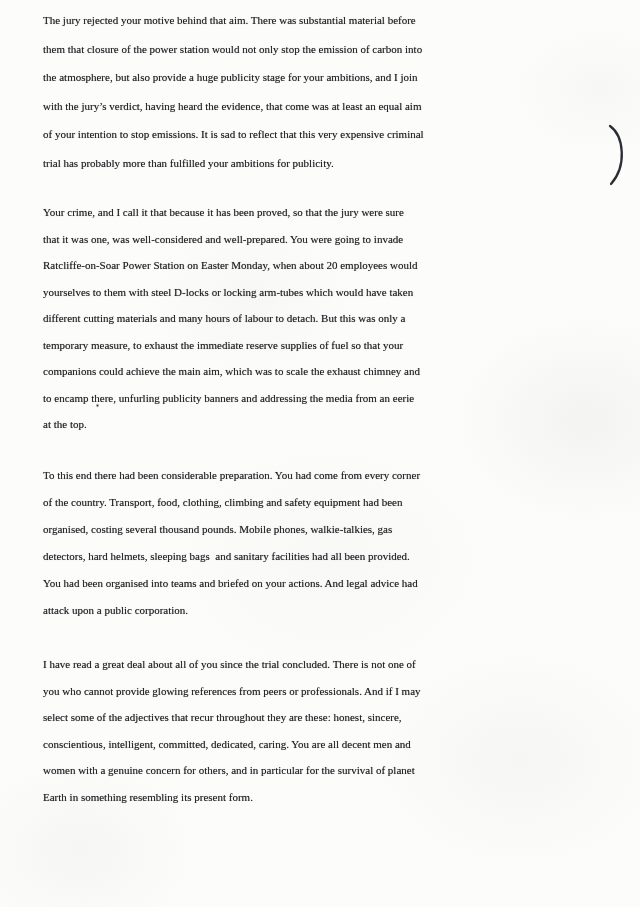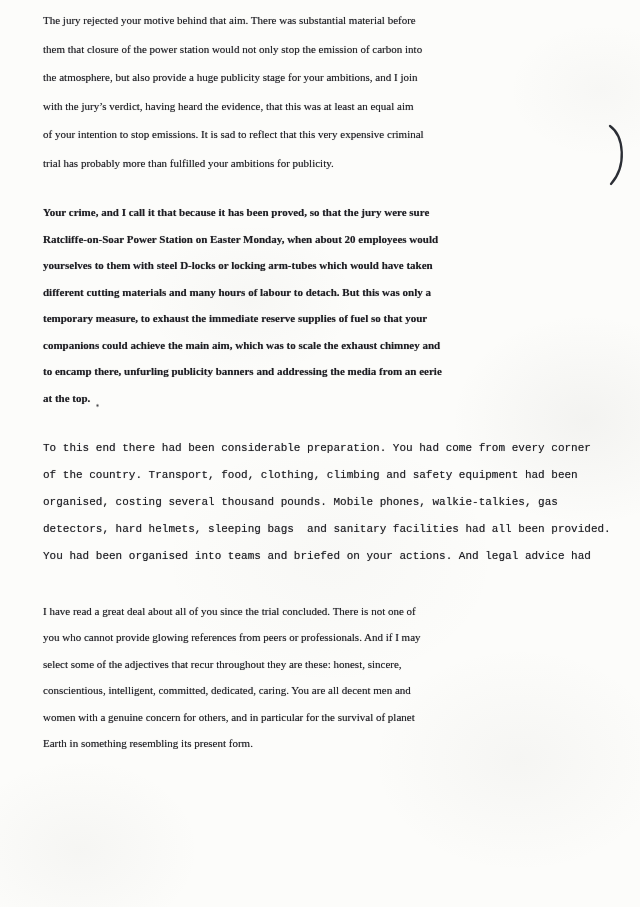--- a/index.html
+++ b/index.html
@@ -26,24 +26,24 @@
     position:absolute;left:43px;top:6px;width:590px;
   }
   .line{
     white-space:pre;
     font-size:11px;
     letter-spacing:0;
     text-shadow:0 0 0.7px rgba(28,28,34,0.55);
   }
   .para:nth-of-type(1) .line{line-height:28.5px;}
   .para:nth-of-type(2) .line{line-height:26.5px;}
-  .para:nth-of-type(3) .line{line-height:27px;font-family:Liberation Mono, monospace;}
+  .para:nth-of-type(3) .line{line-height:27px;}
   .para:nth-of-type(4) .line{line-height:26.5px;}
   .para:nth-of-type(1){margin-bottom:22px;}
-  .para:nth-of-type(2){margin-bottom:24px;font-weight:bold;}
+  .para:nth-of-type(2){margin-bottom:24px;}
   .para:nth-of-type(3){margin-bottom:27.5px;}
   
   .strike{position:relative;}
   .strike::after{
     content:"";position:absolute;left:-2px;right:-3px;top:52%;height:1.7px;
     background:#26262b;transform:rotate(-2deg);
   }
   
   .margin-paren{
     position:absolute;left:606px;top:123px;width:26px;height:64px;
@@ -63,40 +63,42 @@
 </head>
 <body>
 
 <div class="scan-texture"></div>
 
 <div id="doc">
     <div class="para">
       <div class="line">The jury rejected your motive behind that aim. There was substantial material before</div>
       <div class="line">them that closure of the power station would not only stop the emission of carbon into</div>
       <div class="line">the atmosphere, but also provide a huge publicity stage for your ambitions, and I join</div>
-      <div class="line">with the jury’s verdict, having heard the evidence, that this was at least an equal aim</div>
+      <div class="line">with the jury’s verdict, having heard the evidence, that come was at least an equal aim</div>
       <div class="line">of your intention to stop emissions. It is sad to reflect that this very expensive criminal</div>
       <div class="line">trial has probably more than fulfilled your ambitions for publicity.</div>
     </div>
     <div class="para">
       <div class="line">Your crime, and I call it that because it has been proved, so that the jury were sure</div>
+      <div class="line">that it was one, was well-considered and well-prepared. You were going to invade</div>
       <div class="line">Ratcliffe-on-Soar Power Station on Easter Monday, when about 20 employees would</div>
       <div class="line">yourselves to them with steel D-locks or locking arm-tubes which would have taken</div>
       <div class="line">different cutting materials and many hours of labour to detach. But this was only a</div>
       <div class="line">temporary measure, to exhaust the immediate reserve supplies of fuel so that your</div>
       <div class="line">companions could achieve the main aim, which was to scale the exhaust chimney and</div>
       <div class="line">to encamp there, unfurling publicity banners and addressing the media from an eerie</div>
       <div class="line">at the top.</div>
     </div>
     <div class="para">
       <div class="line">To this end there had been considerable preparation. You had come from every corner</div>
       <div class="line">of the country. Transport, food, clothing, climbing and safety equipment had been</div>
       <div class="line">organised, costing several thousand pounds. Mobile phones, walkie-talkies, gas</div>
       <div class="line">detectors, hard helmets, sleeping bags  and sanitary facilities had all been provided.</div>
       <div class="line">You had been organised into teams and briefed on your actions. And legal advice had</div>
+      <div class="line">attack upon a public corporation.</div>
     </div>
     <div class="para">
       <div class="line">I have read a great deal about all of you since the trial concluded. There is not one of</div>
       <div class="line">you who cannot provide glowing references from peers or professionals. And if I may</div>
       <div class="line">select some of the adjectives that recur throughout they are these: honest, sincere,</div>
       <div class="line">conscientious, intelligent, committed, dedicated, caring. You are all decent men and</div>
       <div class="line">women with a genuine concern for others, and in particular for the survival of planet</div>
       <div class="line">Earth in something resembling its present form.</div>
     </div>
   </div>

